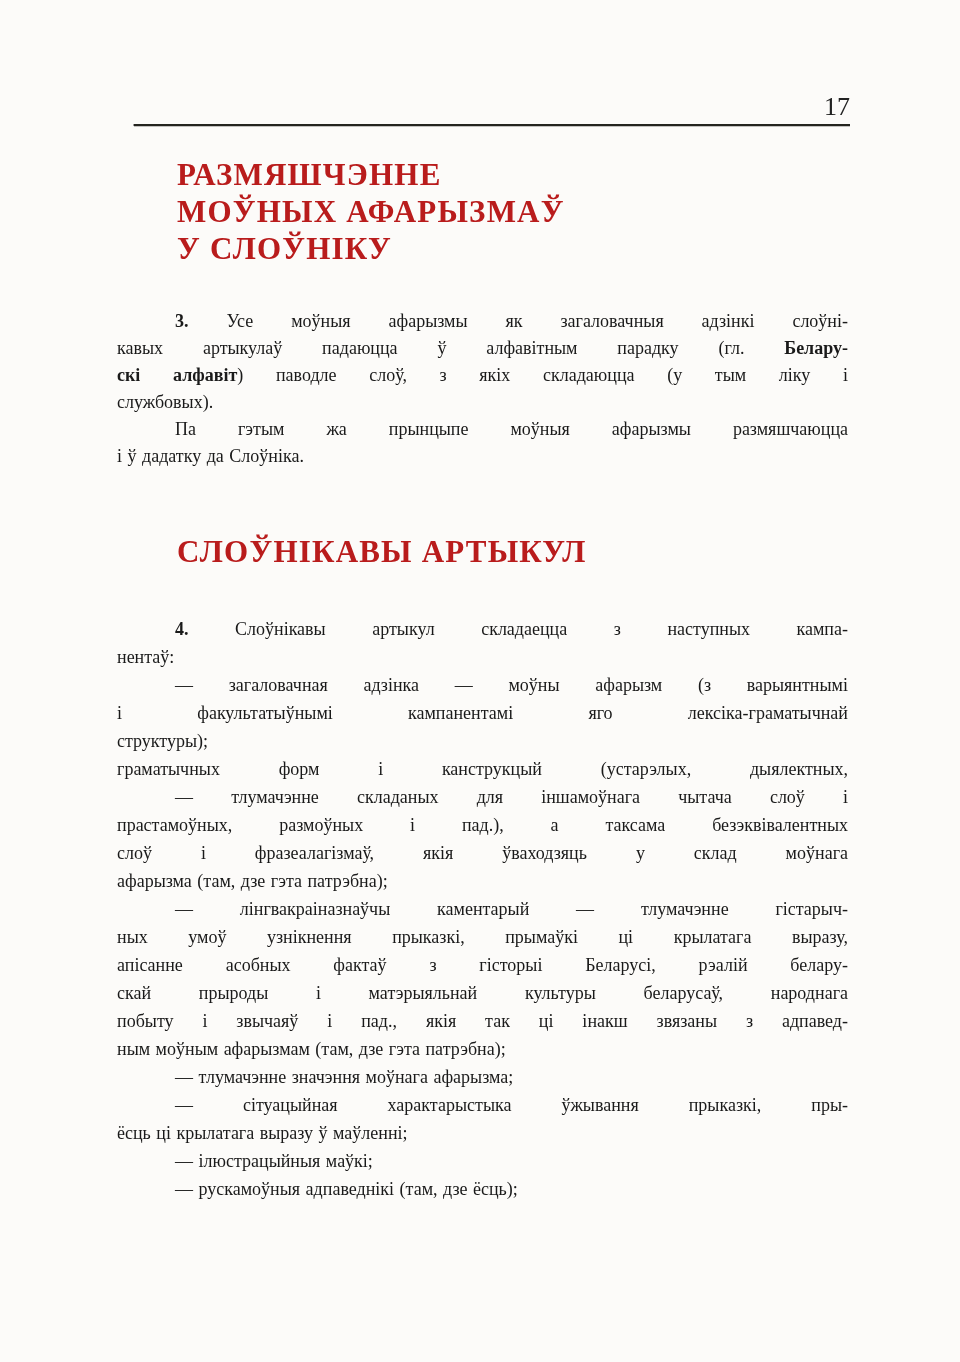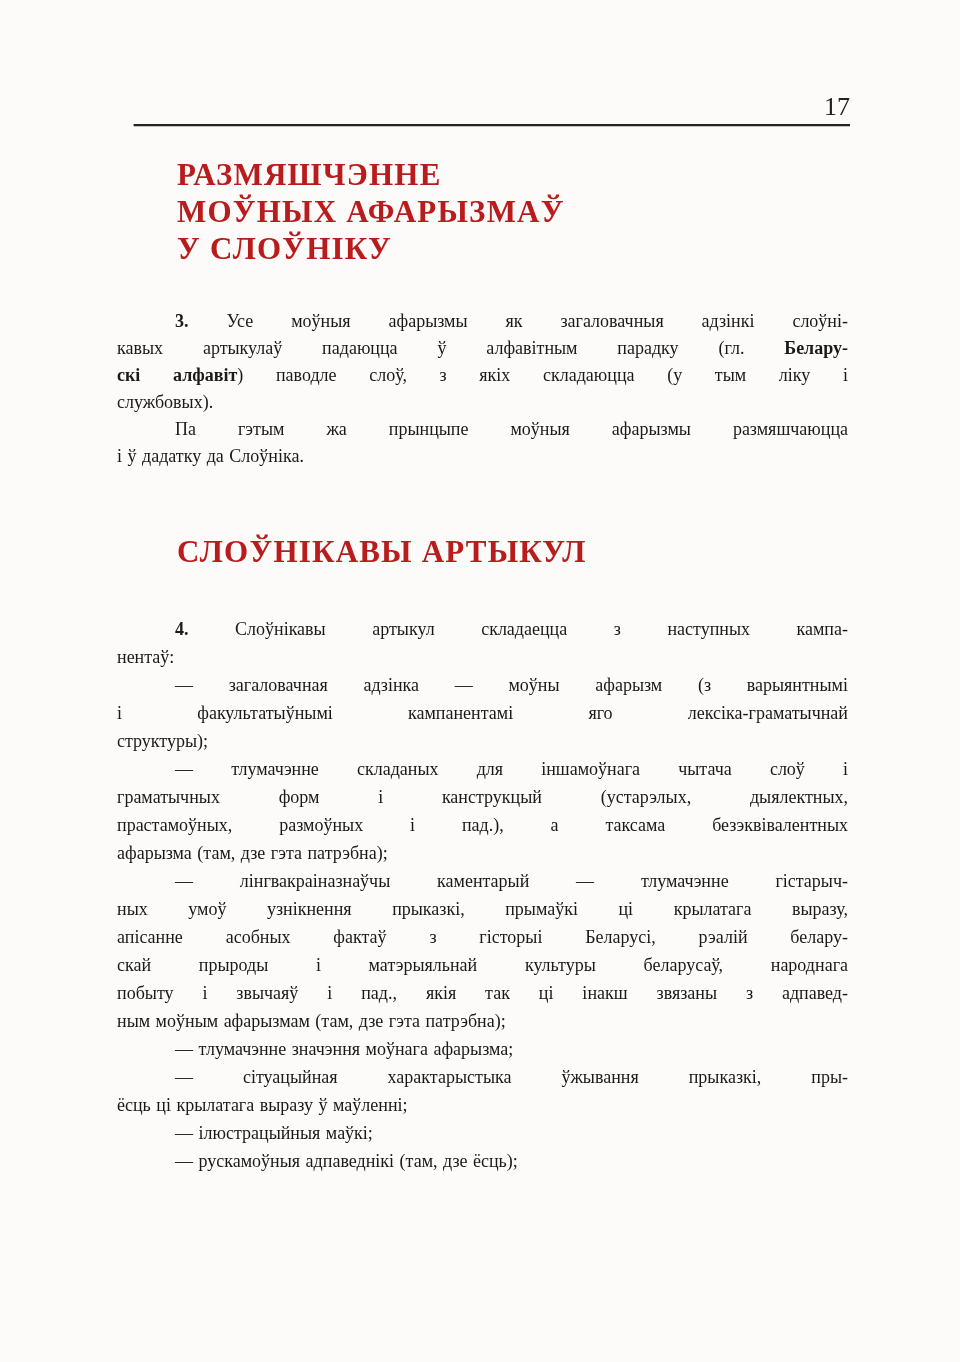--- a/index.html
+++ b/index.html
@@ -88,23 +88,24 @@
         <div class="para">
           <div class="bline indent"><b>4.</b><span> Слоўнікавы артыкул складаецца з наступных кампа-</span></div>
           <div class="bline final"><span>нентаў:</span></div>
         </div>
         <div class="para">
           <div class="bline indent"><span>— загаловачная адзінка — моўны афарызм (з варыянтнымі</span></div>
           <div class="bline"><span>і факультатыўнымі кампанентамі яго лексіка-граматычнай</span></div>
           <div class="bline final"><span>структуры);</span></div>
         </div>
         <div class="para">
+          <div class="bline"><span>граматычных форм і канструкцый (устарэлых, дыялектных,</span></div>
           <div class="bline indent"><span>— тлумачэнне складаных для іншамоўнага чытача слоў і</span></div>
-          <div class="bline"><span>граматычных форм і канструкцый (устарэлых, дыялектных,</span></div>
           <div class="bline"><span>прастамоўных, размоўных і пад.), а таксама безэквівалентных</span></div>
+          <div class="bline"><span>слоў і фразеалагізмаў, якія ўваходзяць у склад моўнага</span></div>
           <div class="bline final"><span>афарызма (там, дзе гэта патрэбна);</span></div>
         </div>
         <div class="para">
           <div class="bline indent"><span>— лінгвакраіназнаўчы каментарый — тлумачэнне гістарыч-</span></div>
           <div class="bline"><span>ных умоў узнікнення прыказкі, прымаўкі ці крылатага выразу,</span></div>
           <div class="bline"><span>апісанне асобных фактаў з гісторыі Беларусі, рэалій белару-</span></div>
           <div class="bline"><span>скай прыроды і матэрыяльнай культуры беларусаў, народнага</span></div>
           <div class="bline"><span>побыту і звычаяў і пад., якія так ці інакш звязаны з адпавед-</span></div>
           <div class="bline final"><span>ным моўным афарызмам (там, дзе гэта патрэбна);</span></div>
         </div>

